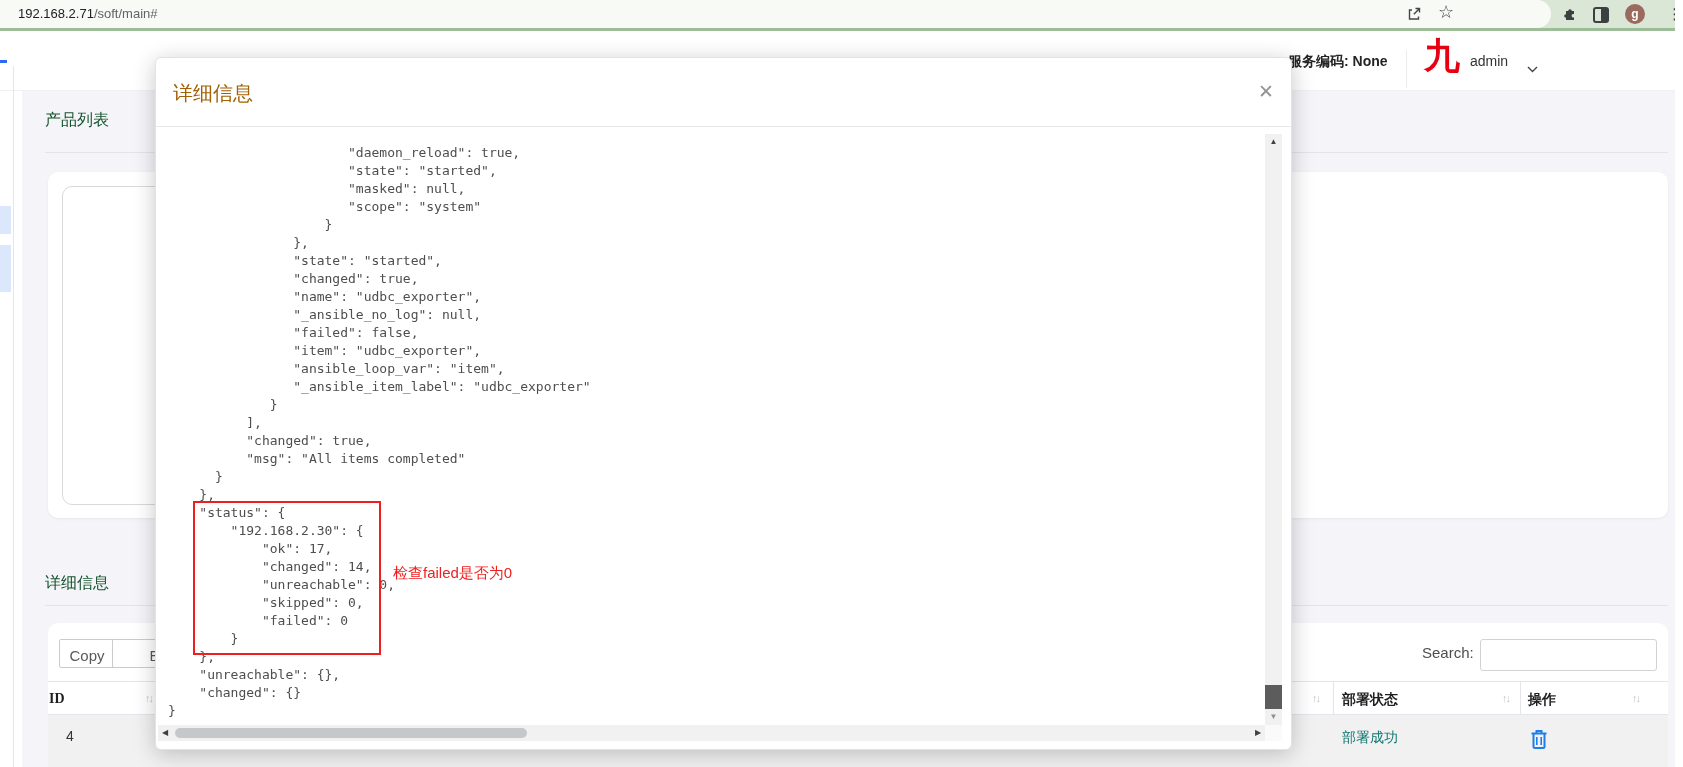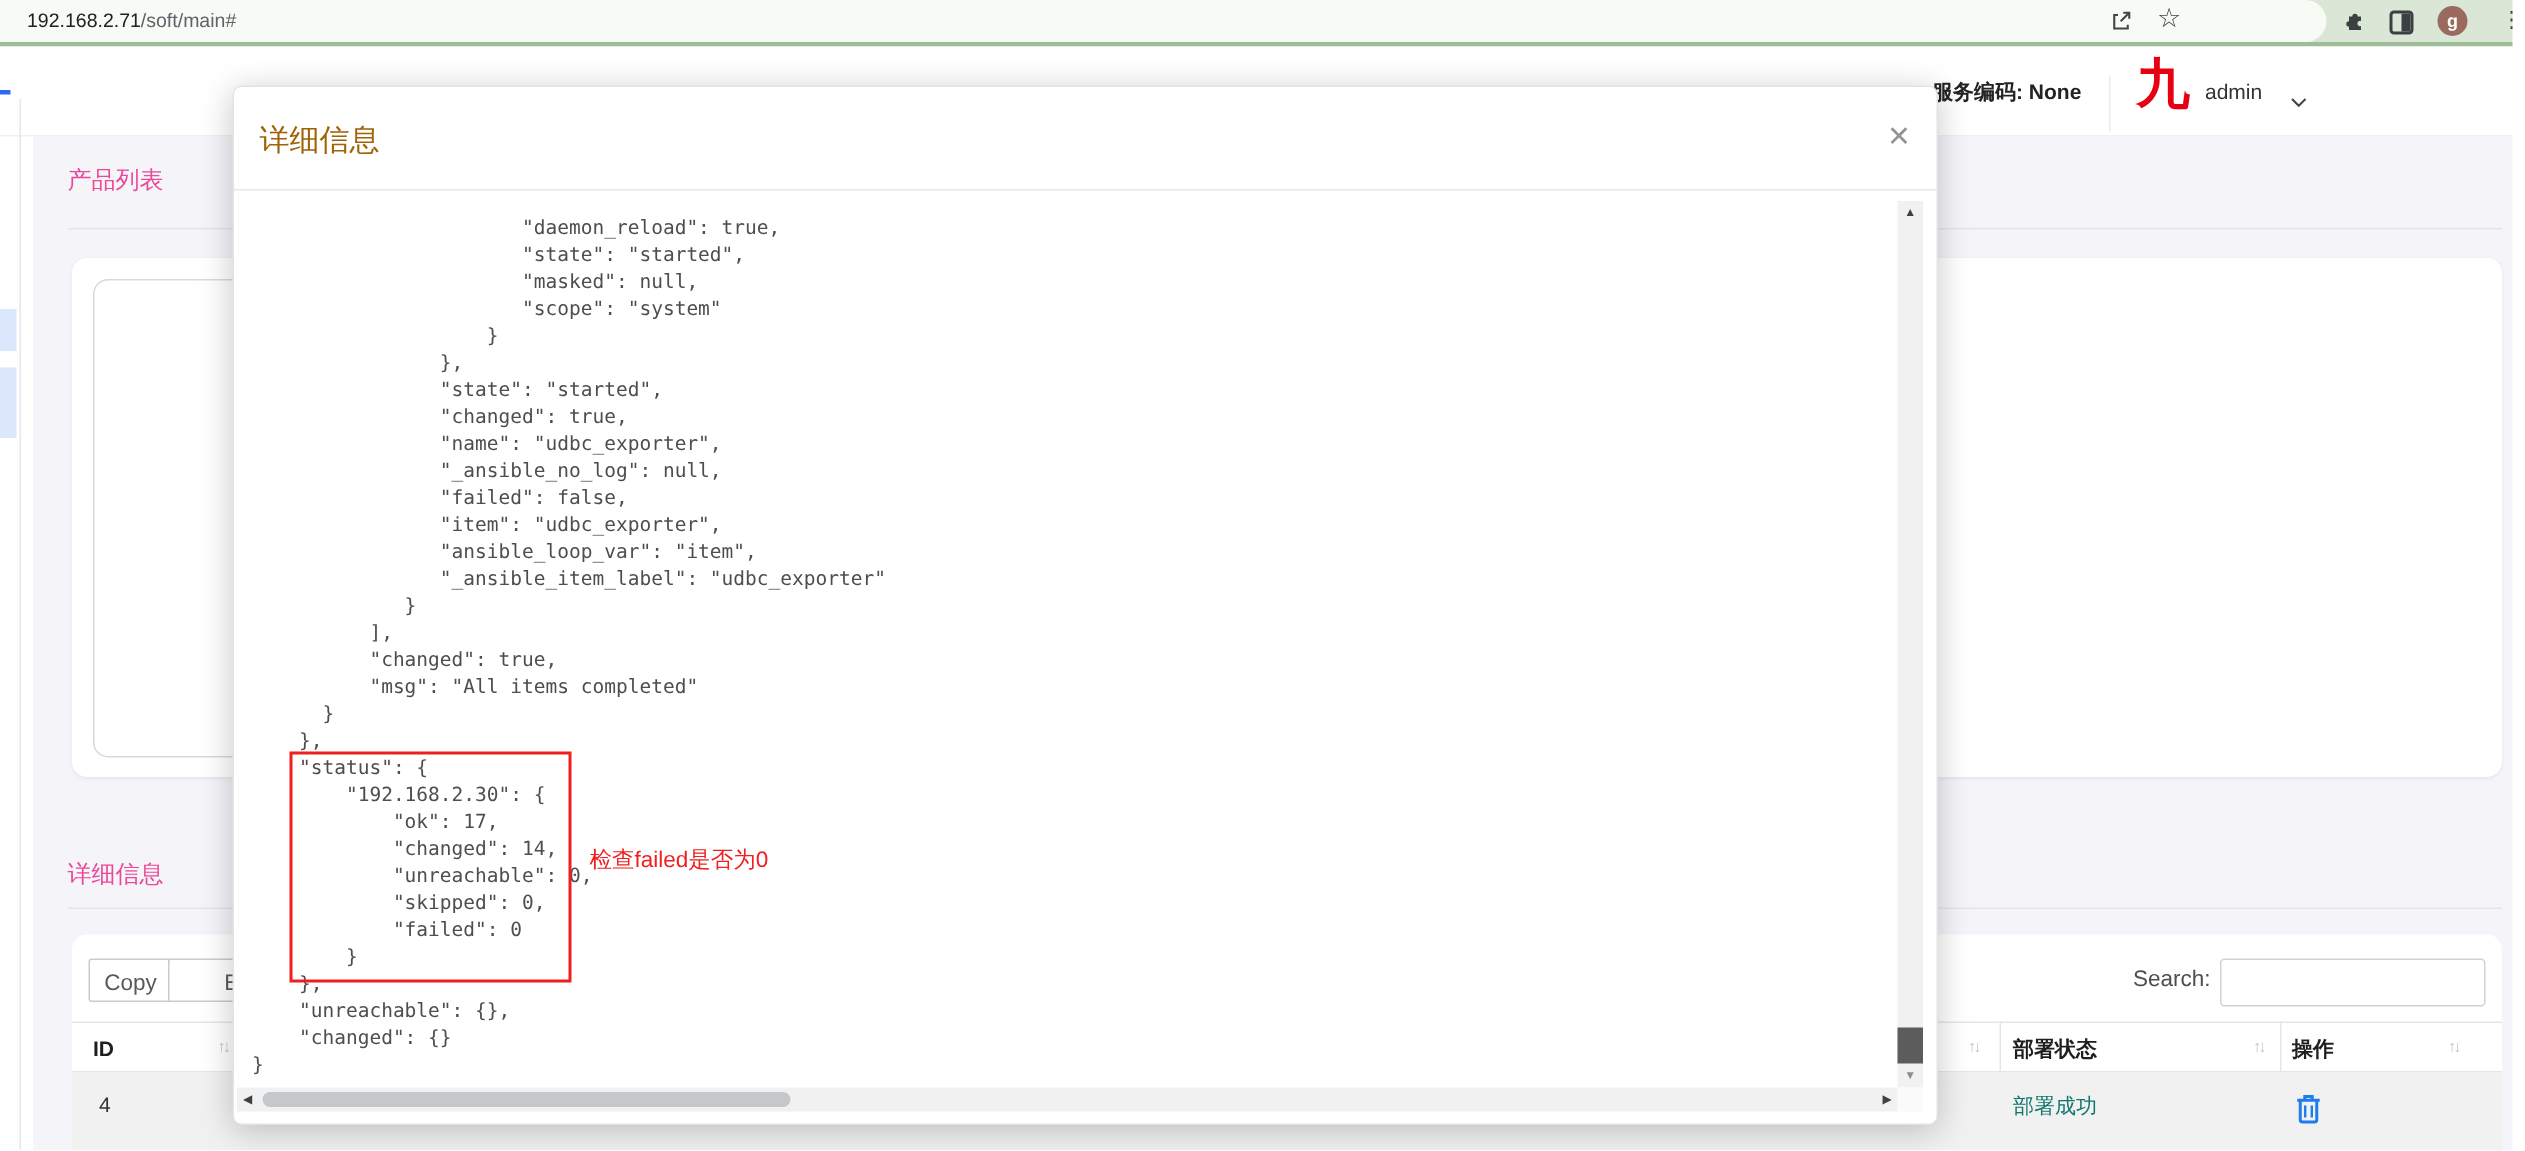--- a/index.html
+++ b/index.html
@@ -29,21 +29,21 @@
   .menu-hl-1{left:0;top:206px;width:11px;height:28px;background:#dbe8fc;}
   .menu-hl-2{left:0;top:245px;width:11px;height:47px;background:#dbe8fc;}
   .content-bg{left:22px;top:91px;width:1661px;height:676px;background:#f4f4f9;}
   .service-code{left:1288px;top:53px;font-size:14px;font-weight:bold;color:#242424;}
   .hdr-divider{left:1406px;top:50px;width:1px;height:38px;background:#ececf0;}
   .logo-nine{left:1424px;top:38px;font-size:36px;font-weight:bold;color:#e60012;line-height:1;}
   .user-name{left:1470px;top:53px;font-size:14px;color:#333;}
   .user-caret{left:1527px;top:59px;}
 
   
-  .sec-title{font-size:16px;color:#ec4899;}
+  .sec-title{font-size:16px;color:#14532d;}
   .pl-title{left:45px;top:110px;}
   .pl-divider{left:45px;top:152px;width:1623px;height:1px;background:#e3e3e9;}
   .card1{left:48px;top:172px;width:1620px;height:346px;background:#fff;border-radius:10px;box-shadow:0 1px 3px rgba(0,0,0,.06);}
   .inner-box{left:62px;top:186px;width:1122px;height:317px;background:#fff;border:1px solid #d9d9d9;border-radius:10px;}
   .inst-title{left:45px;top:573px;}
   .inst-divider{left:45px;top:605px;width:1623px;height:1px;background:#e3e3e9;}
   .card2{left:48px;top:623px;width:1620px;height:144px;background:#fff;border-radius:10px 10px 0 0;}
 
   
   .dt-btn{top:639px;height:29px;border:1px solid #cbcbcb;background:#fff;color:#595959;
@@ -142,21 +142,21 @@
   <button class="abs dt-btn btn-copy">Copy</button>
   <button class="abs dt-btn btn-excel">Ex</button>
   <div class="abs search-label">Search:</div>
   <input class="abs search-input" style="">
 
   <div class="abs th-top"></div>
   <div class="abs th-bot"></div>
   <div class="abs vline v1"></div>
   <div class="abs vline v2"></div>
 
-  <div class="abs th" style="left:62px;">ID</div>
+  <div class="abs th" style="left:49px;font-family:Liberation Serif, serif;">ID</div>
   <div class="abs sort" style="left:145px;">↑↓</div>
   <div class="abs sort" style="left:1312px;">↑↓</div>
   <div class="abs th" style="left:1342px;">部署状态</div>
   <div class="abs sort" style="left:1502px;">↑↓</div>
   <div class="abs th" style="left:1528px;">操作</div>
   <div class="abs sort" style="left:1632px;">↑↓</div>
 
   <div class="abs data-row"></div>
   <div class="abs cell" style="left:66px;top:728px;">4</div>
   <a class="abs cell link-blue" style="left:1342px;top:729px;text-decoration:none;">部署成功</a>

